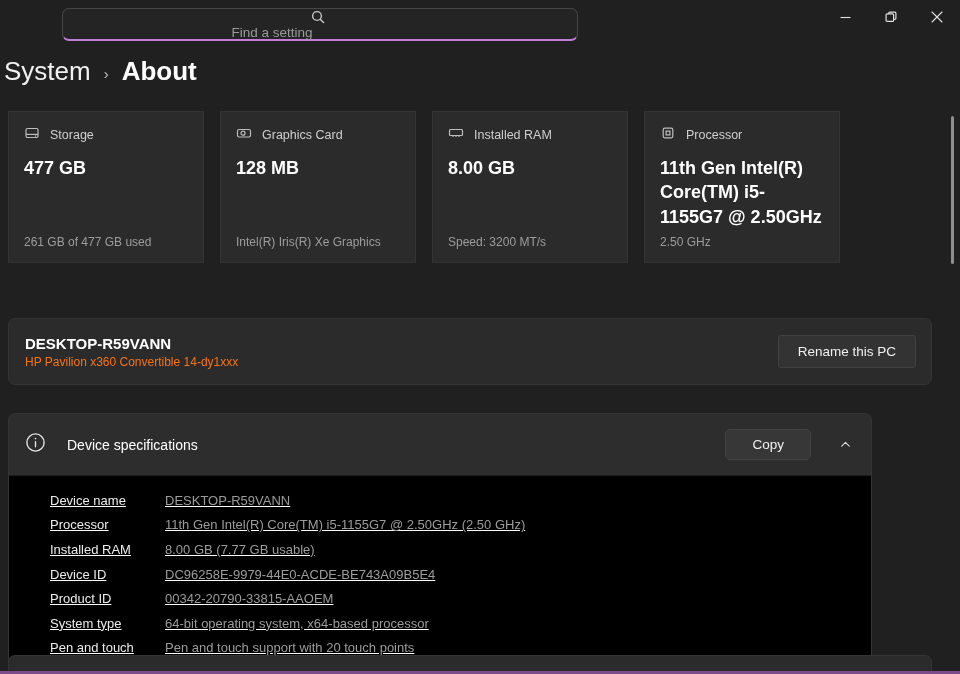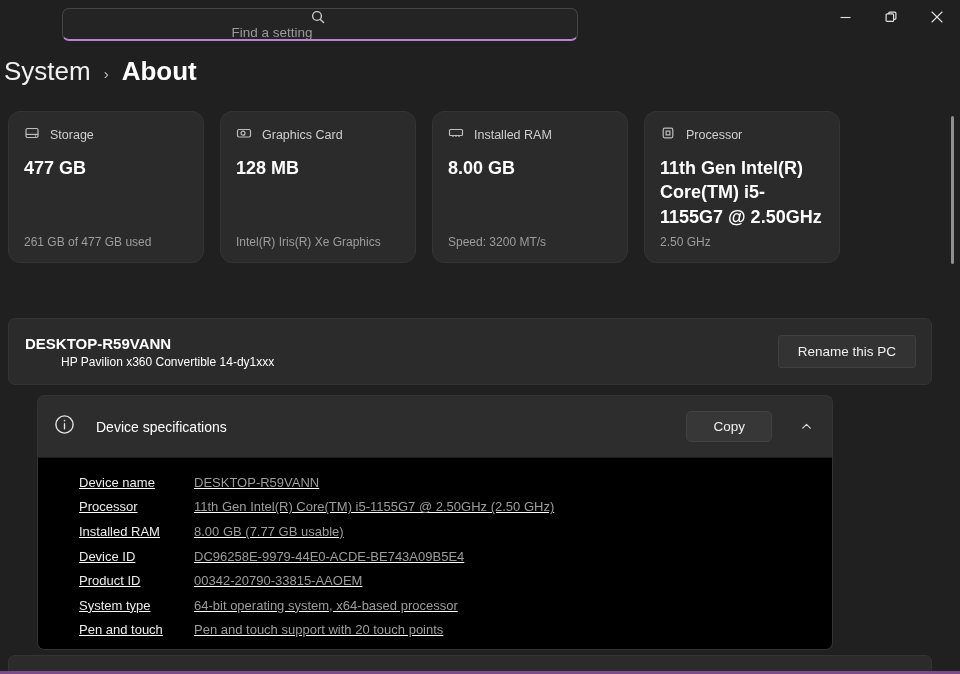--- a/index.html
+++ b/index.html
@@ -31,40 +31,40 @@
   .win-btn { width:46px; height:34px; display:flex; align-items:center; justify-content:center; background:transparent; border:none; cursor:default; }
   
   .breadcrumb { position:absolute; left:4px; top:56px; display:flex; align-items:center; gap:13px; }
   .crumb-parent { font-size:26px; font-weight:400; color:#f1f1f1; }
   .crumb-sep { font-size:15px; color:#c2c2c2; padding-top:4px; }
   .crumb-current { font-size:26px; font-weight:700; color:#ffffff; }
   
   .cards { position:absolute; left:8px; top:111px; display:flex; gap:16px; }
   .card {
     width:196px; height:152px;
-    background:#2b2b2b; border:1px solid #343434; border-radius:12px;
+    background:#2b2b2b; border:1px solid #343434; border-radius:0;
     padding:13px 15px; display:flex; flex-direction:column;
   }
   .card-head { display:flex; align-items:center; gap:10px; font-size:12.5px; color:#cfcfcf; }
   .card-value { margin-top:12px; font-size:18px; font-weight:700; color:#ffffff; line-height:1.35; }
   .card-detail { margin-top:auto; font-size:12px; color:#9d9d9d; }
   
   .banner {
     position:absolute; left:8px; top:318px; width:924px; height:67px;
     background:#2b2b2b; border:1px solid #343434; border-radius:7px;
     display:flex; align-items:center; padding:0 15px 0 16px;
   }
   .banner-name { font-size:15px; font-weight:600; color:#ffffff; }
-  .banner-model { font-size:12px; color:#ffffff; margin-top:3px;margin-left:36px; }
+  .banner-model { font-size:12px; color:#f97316; margin-top:3px; }
   .rename-btn {
     margin-left:auto; background:#333333; border:1px solid #414141; border-radius:3px;
     color:#f0f0f0; font-size:13.5px; padding:8px 19px; font-family:"Liberation Sans",sans-serif; cursor:default;
   }
   
-  .specs { position:absolute; left:8px; top:395px; width:796px;margin-left:29px; }
+  .specs { position:absolute; left:8px; top:413px; width:864px; }
   .specs-header {
     height:63px; background:#2d2d2d;
     border:1px solid #343434; border-bottom:1px solid #1e1e1e;
     border-radius:7px 7px 0 0;
     display:flex; align-items:center; padding:0 18px 0 16px;
   }
   .specs-title { margin-left:21px; font-size:14px; color:#ffffff; }
   .copy-btn {
     margin-left:auto; margin-right:27px;
     background:#373737; border:1px solid #424242; border-radius:5px;

